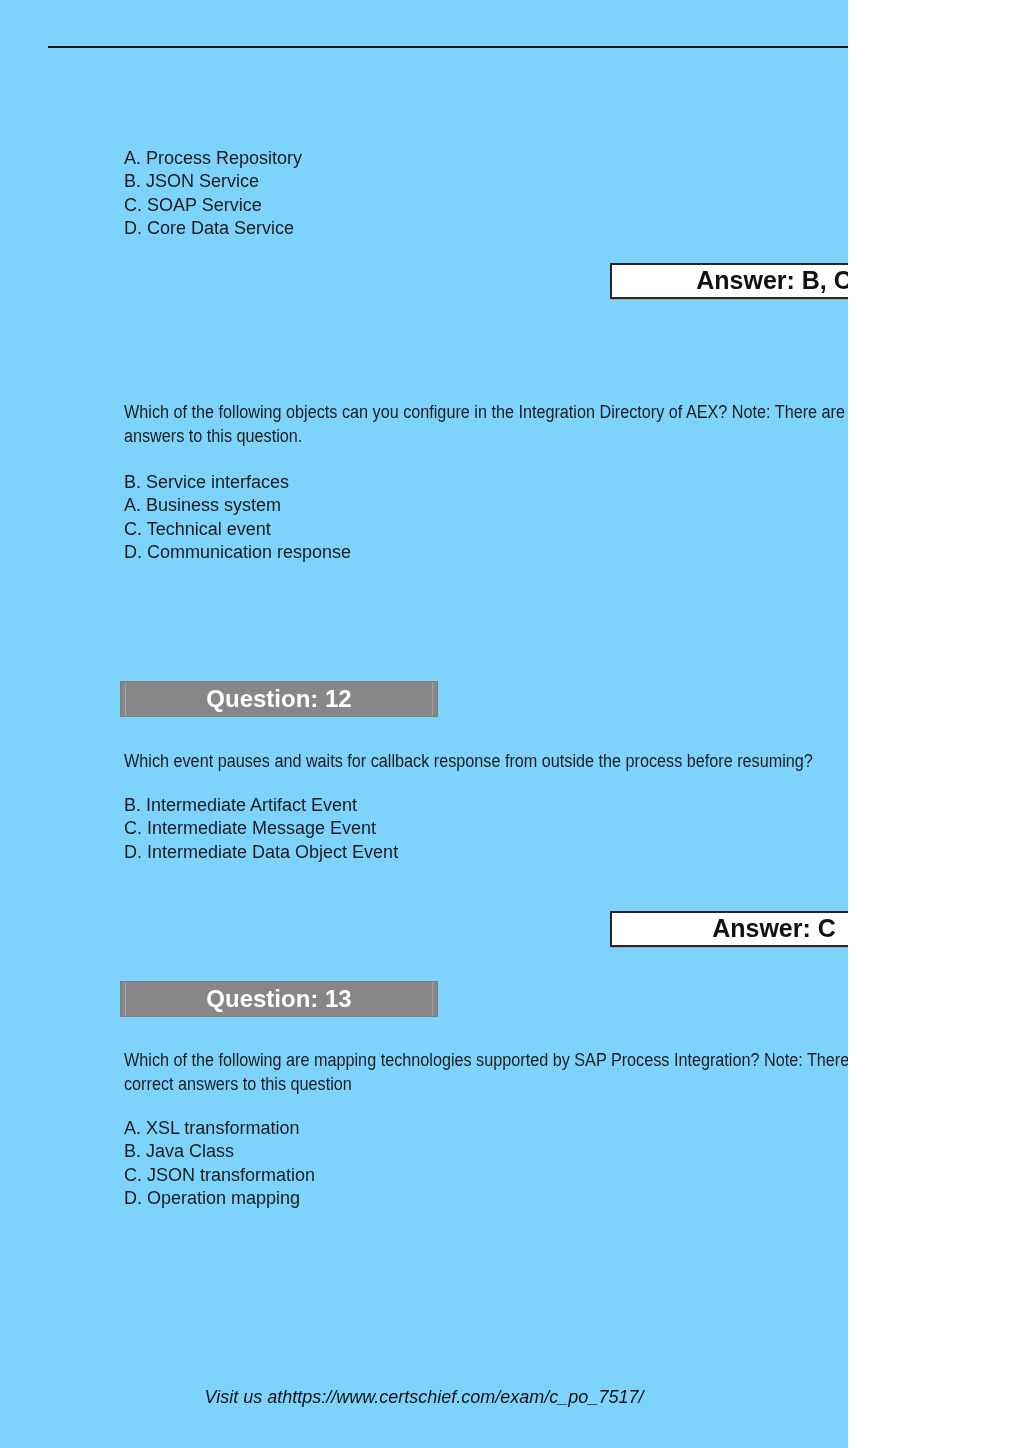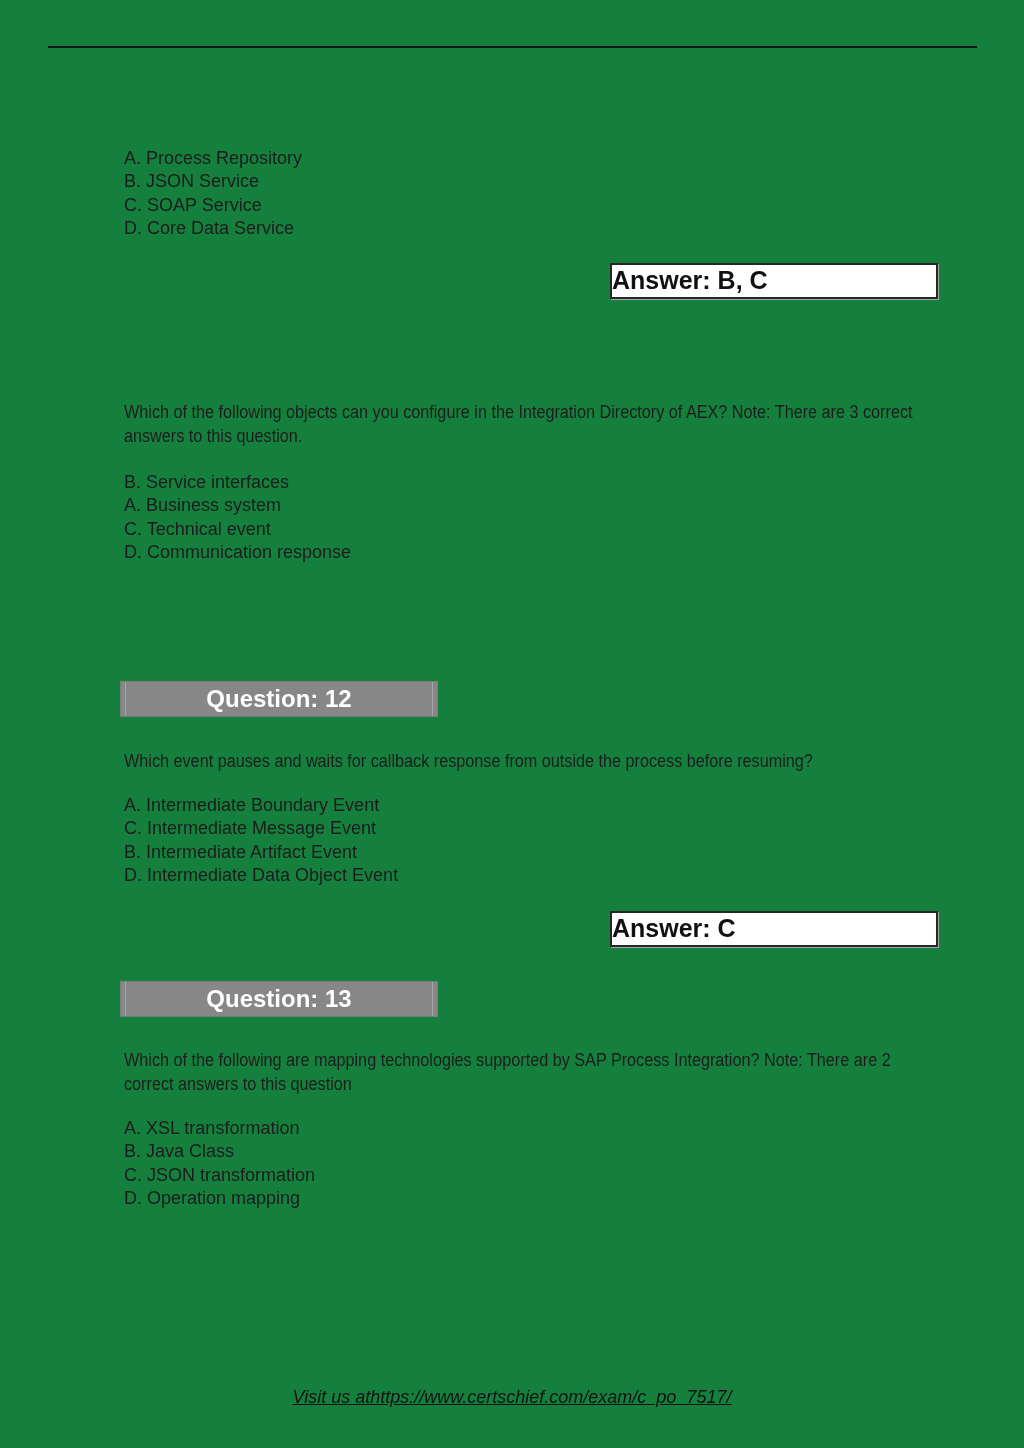--- a/index.html
+++ b/index.html
@@ -1,20 +1,20 @@
 <!DOCTYPE html>
 <html><head>
 <meta charset="utf-8">
 <style>
   html, body { margin: 0; padding: 0; background: #ffffff; }
   .page {
     position: relative;
-    width: 1024px;
+    width: 848px;
     height: 1448px;
-    background: #15803d;
+    background: #7dd3fc;
     font-family: "Liberation Sans", sans-serif;
     color: #1c1c1c;
     overflow: hidden;
   }
   .top-rule {
     position: absolute;
     left: 48px;
     top: 46px;
     width: 929px;
     height: 2px;
@@ -65,36 +65,35 @@
   }
   .answer-box {
     position: absolute;
     left: 610px;
     width: 328px;
     height: 36px;
     box-sizing: border-box;
     background: #ffffff;
     border: 2px solid #262626;
     box-shadow: 1px 1px 0 #a8a8a8;
-    text-align: left;
+    text-align: center;
     line-height: 31px;
     font-size: 25px;
     font-weight: bold;
     color: #111111;
   }
   .footer {
     position: absolute;
     left: 0;
     top: 1387px;
     width: 100%;
     text-align: center;
     font-size: 18px;
     font-style: italic;
     color: #111111;
-    text-decoration: underline;
   }
 </style>
 </head>
 <body>
 
 <div class="page">
 
   <div class="top-rule"></div>
 
   <div class="opt-list" style="top:147px">
@@ -110,23 +109,22 @@
   <div class="opt-list" style="top:471px">
     <div>B. Service interfaces</div>
     <div>A. Business system</div>
     <div>C. Technical event</div>
     <div>D. Communication response</div>
   </div>
 
   <div class="q-header" style="top:681px">Question: 12</div>
   <div class="q-text" style="top:749px">Which event pauses and waits for callback response from outside the process before resuming?</div>
   <div class="opt-list" style="top:794px">
-    <div>A. Intermediate Boundary Event</div>
+    <div>B. Intermediate Artifact Event</div>
     <div>C. Intermediate Message Event</div>
-    <div>B. Intermediate Artifact Event</div>
     <div>D. Intermediate Data Object Event</div>
   </div>
   <div class="answer-box" style="top:911px">Answer: C</div>
 
   <div class="q-header" style="top:981px">Question: 13</div>
   <div class="q-text" style="top:1048px">Which of the following are mapping technologies supported by SAP Process Integration? Note: There are 2 correct answers to this question</div>
   <div class="opt-list" style="top:1117px">
     <div>A. XSL transformation</div>
     <div>B. Java Class</div>
     <div>C. JSON transformation</div>

